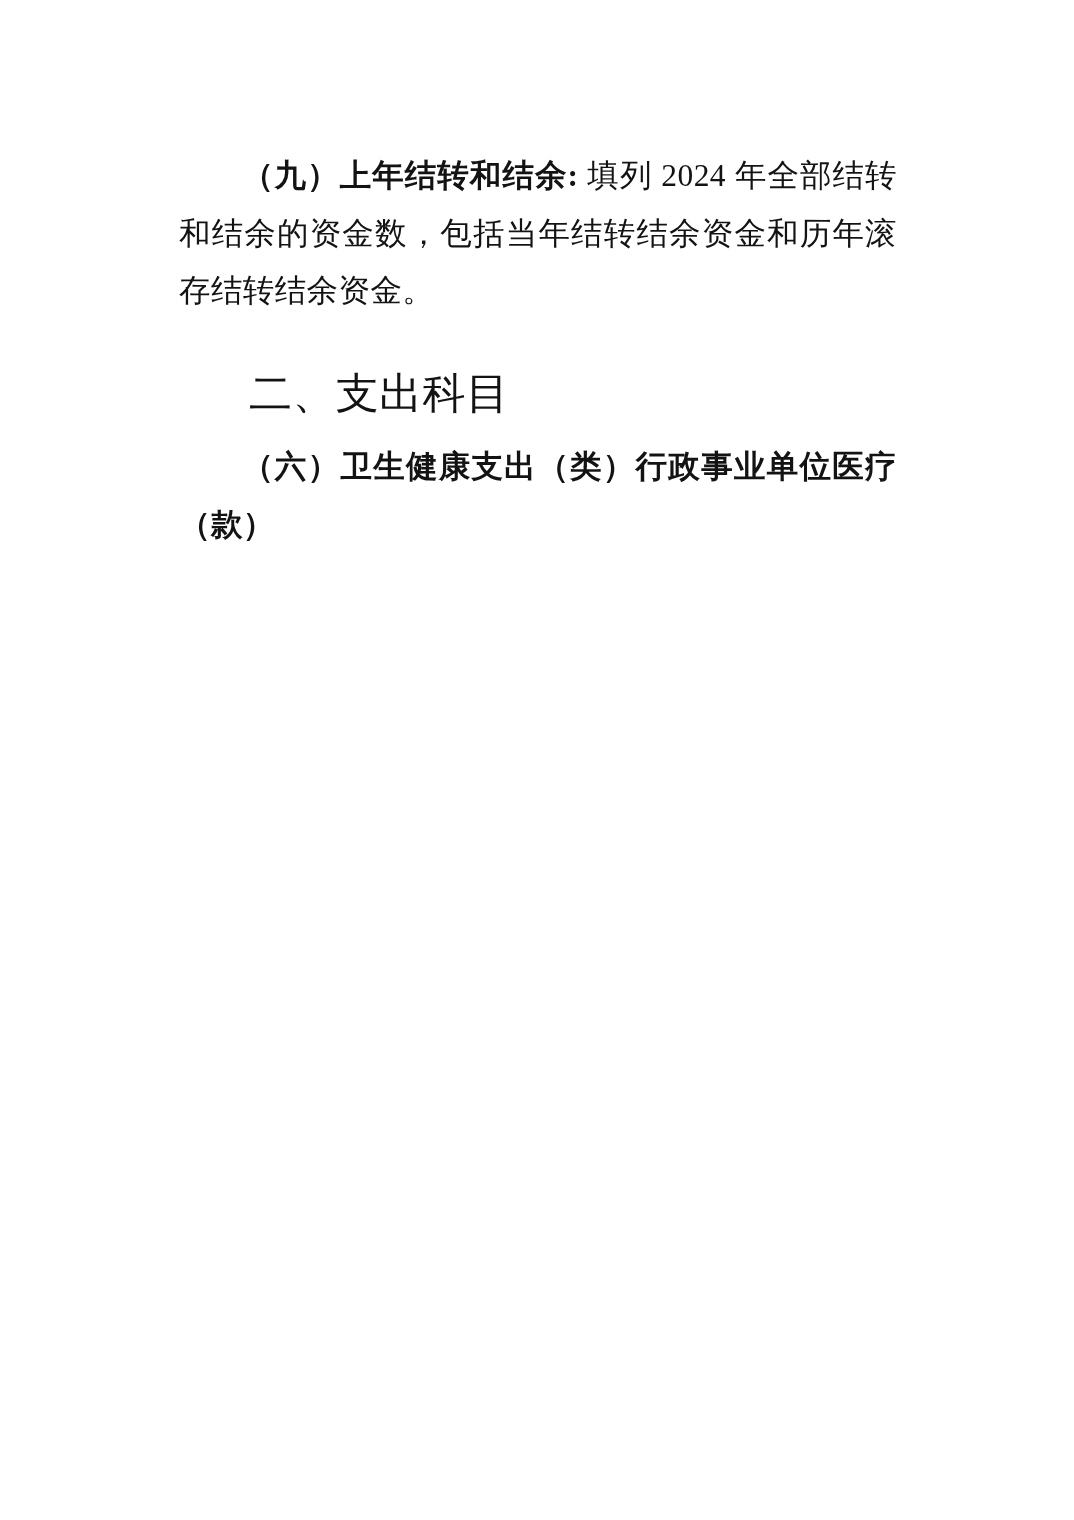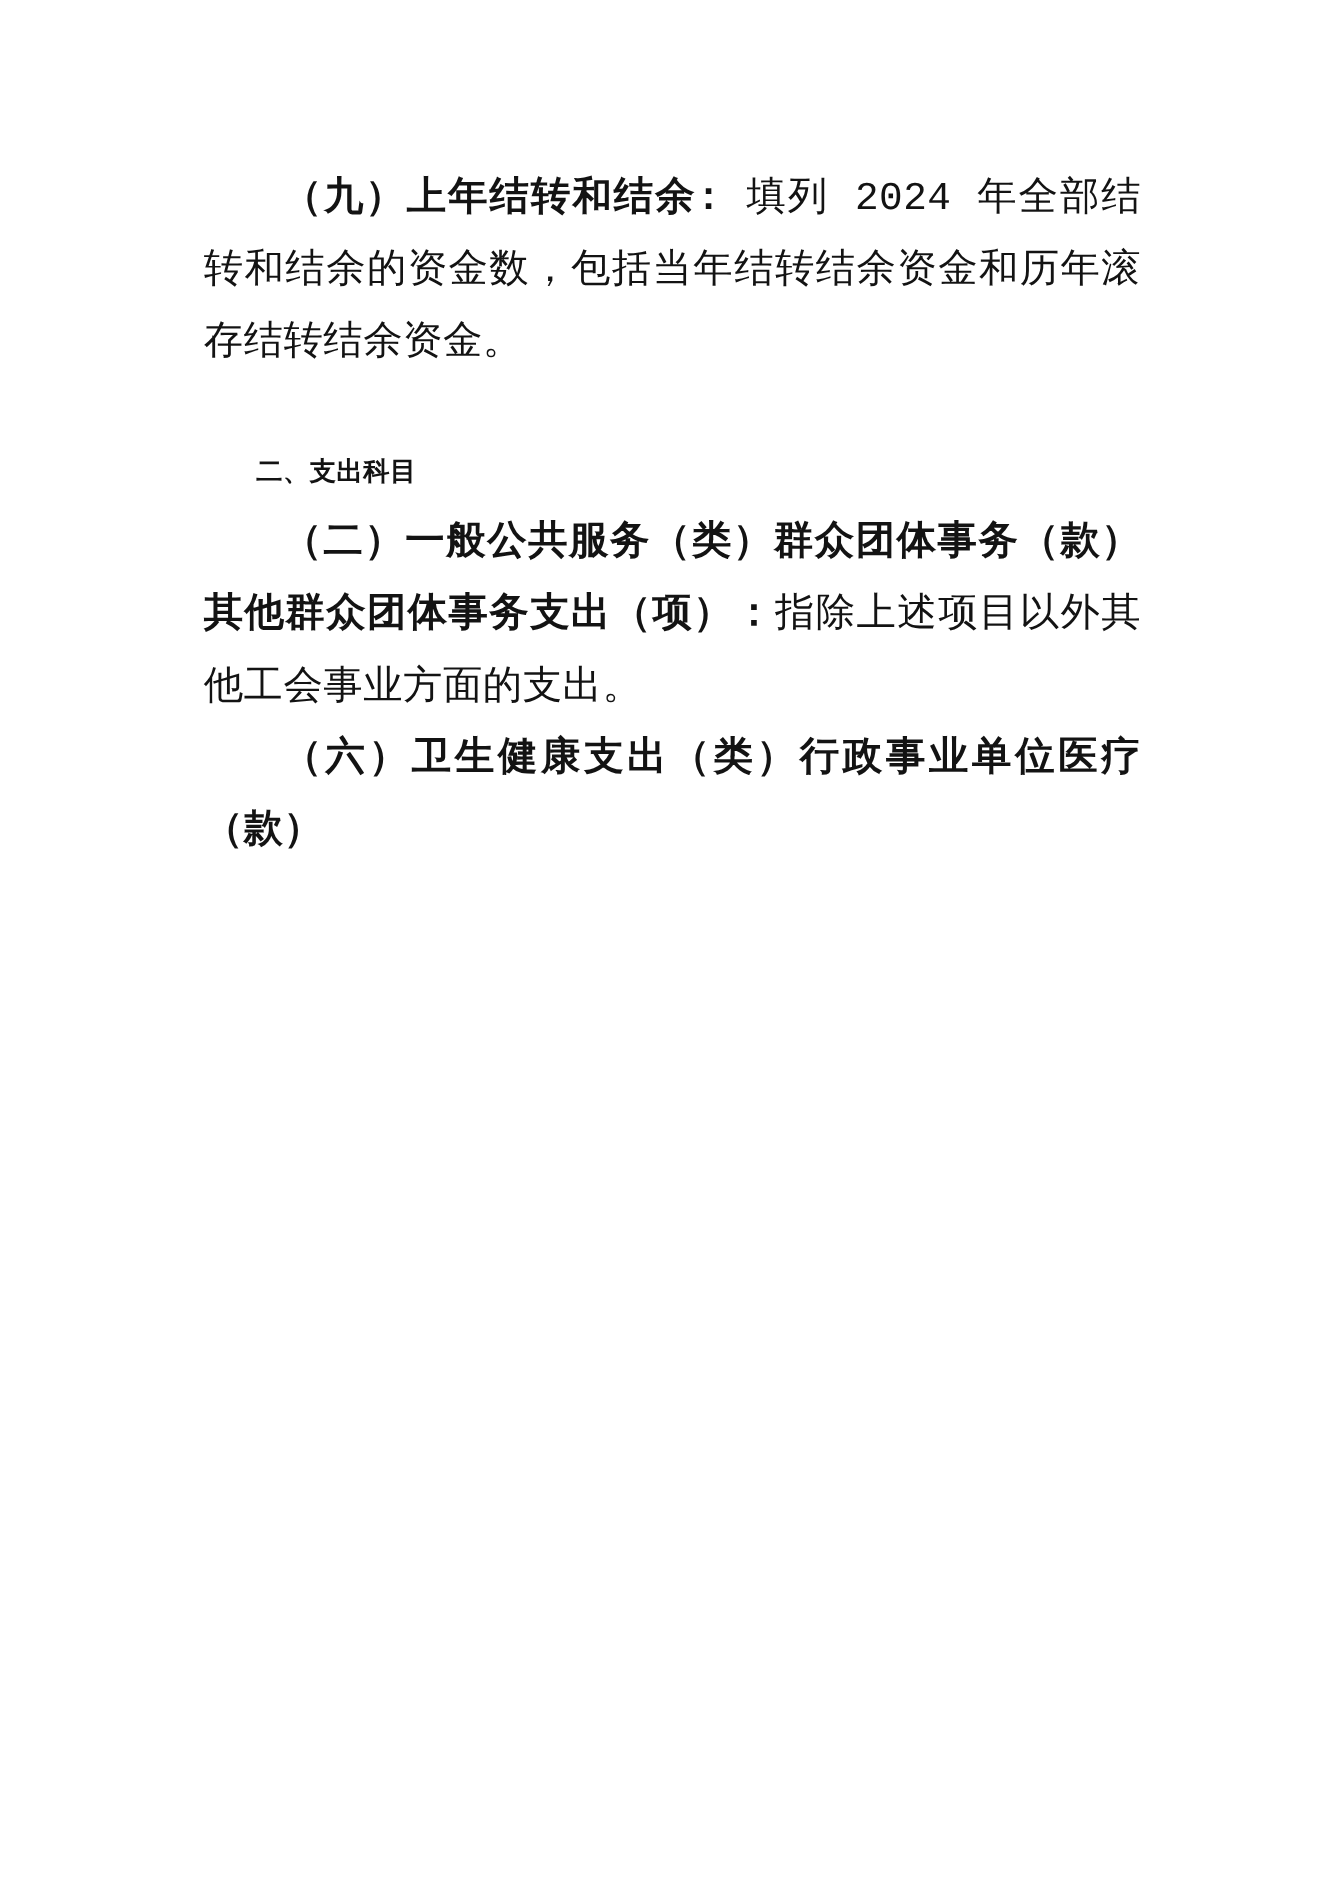--- a/index.html
+++ b/index.html
@@ -15,51 +15,49 @@
     color: #131313;
   }
   .page {
     box-sizing: border-box;
     width: 1074px;
     height: 1520px;
     padding: 131px 161px 0 163px;
     background: #ffffff;
   }
   .para {
-    margin: 0;
+    margin: 16px;
     font-size: 31.5px;
     line-height: 57.6px;
     text-align: justify;
     text-indent: 2em;
     letter-spacing: 0.4px;
     word-break: break-all;
-    font-family: Liberation Mono, monospace;
   }
   .para .lead {
     font-weight: 700;
   }
   .heading {
     margin: 45px 0 0 0;
-    font-size: 21px;
+    font-size: 43px;
     line-height: 57.6px;
-    font-weight: 700;
+    font-weight: 400;
     text-indent: 2em;
     letter-spacing: 0.4px;
   }
 </style>
 </head>
 <body>
 
 <div class="page">
 
   <p class="para"><span class="lead">（九）上年结转和结余:</span><span class="body-text"> 填列 2024 年全部结转和结余的资金数，包括当年结转结余资金和历年滚存结转结余资金。</span></p>
 
   <h2 class="heading">二、支出科目</h2>
 
 
-  <p class="para"><span class="lead">（二）一般公共服务（类）群众团体事务（款）其他群众团体事务支出（项）：</span><span class="body-text">指除上述项目以外其他工会事业方面的支出。</span></p>
 
 
 
 
   <p class="para"><span class="lead">（六）卫生健康支出（类）行政事业单位医疗（款）</span><span class="body-text"></span></p>
 
 </div>
 
 </body></html>

